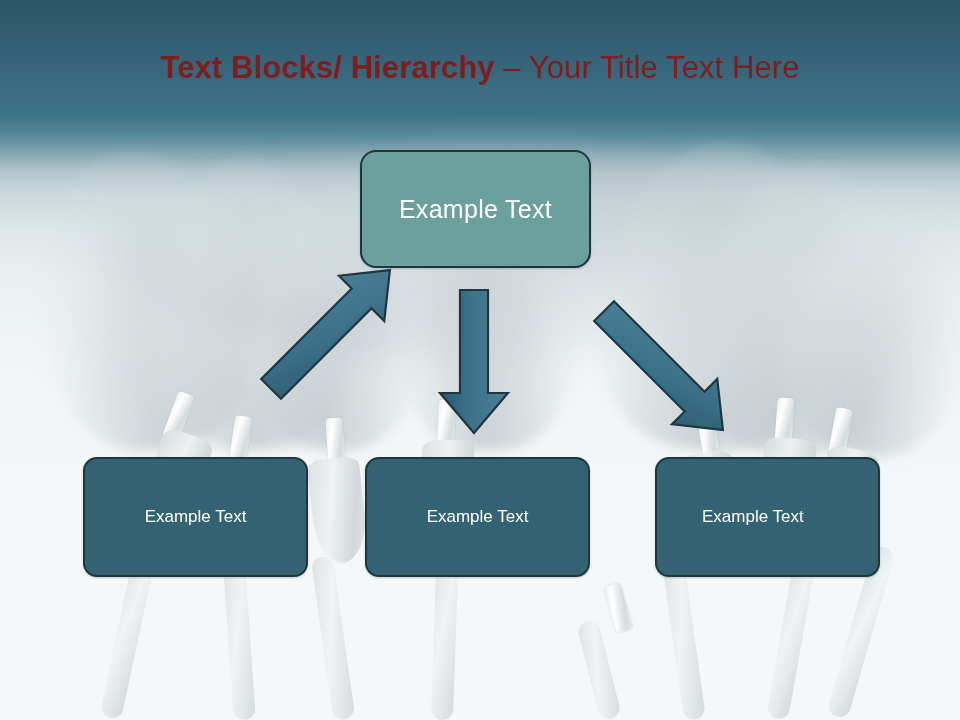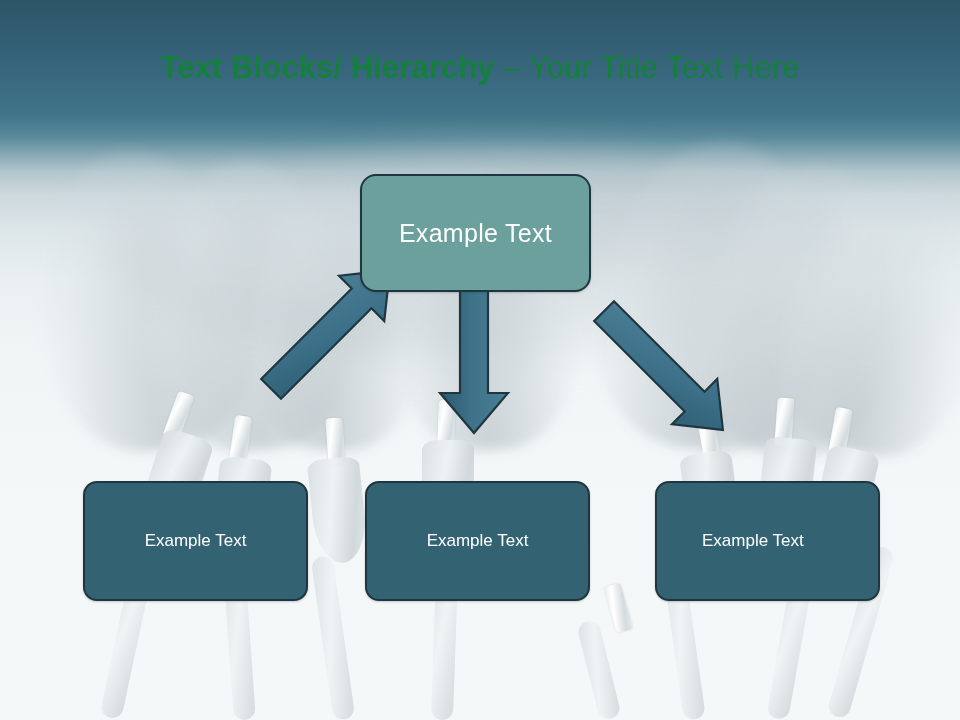--- a/index.html
+++ b/index.html
@@ -92,41 +92,40 @@
     background: linear-gradient(100deg,#d9dfe1 0%,#f0f3f4 45%,#d0d7da 100%);
     opacity: 0.9;
   }
 
   
   .title {
     position: absolute;
     left: 0; top: 50px;
     width: 960px;
     text-align: center;
-    color: #15803d;
+    color: #7f1d1d;
     font-size: 31px;
     letter-spacing: 0.1px;
     white-space: nowrap;
     z-index: 5;
   }
   .title .t-bold { font-weight: bold; }
   .title .t-light { font-weight: normal; }
 
   
   .node {
     position: absolute;
     box-sizing: border-box;
     border: 2px solid #1f3640;
     border-radius: 14px;
     display: flex;
     align-items: center;
     color: #ffffff;
     z-index: 6;
     box-shadow: 0 1px 2px rgba(40,60,70,0.25);
-    margin-top: 24px;
   }
   .node-top {
     left: 360px; top: 150px;
     width: 231px; height: 118px;
     background: #6ba09c;
     justify-content: center;
     font-size: 25px;
     border-radius: 16px;
   }
   .node-top .lbl { letter-spacing: 0.3px; }

